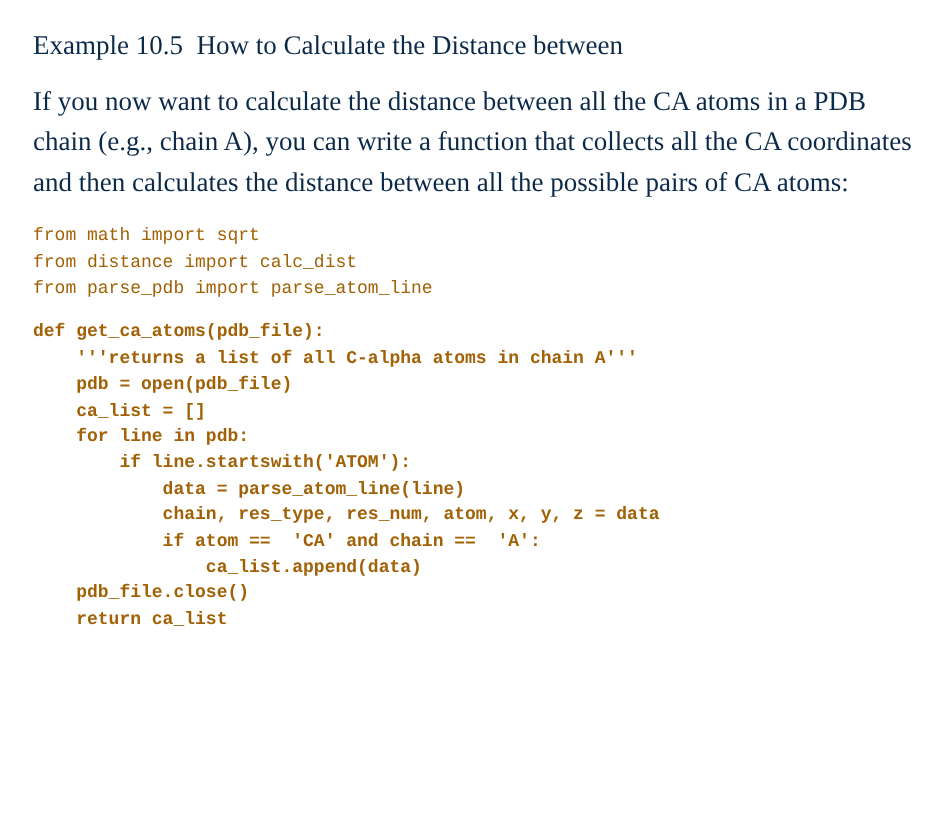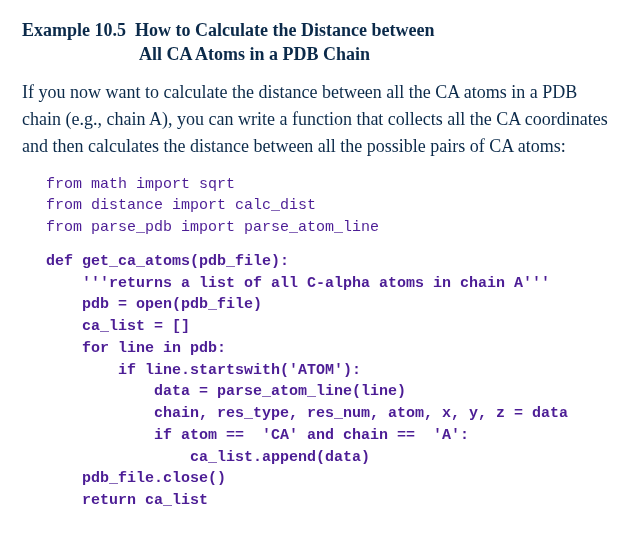--- a/index.html
+++ b/index.html
@@ -9,53 +9,51 @@
   }
   body {
     width: 632px;
     height: 559px;
     box-sizing: border-box;
     padding: 18px 22px 18px 22px;
     font-family: Georgia, "Times New Roman", serif;
     color: #0b2a4a;
   }
   .heading {
-    font-weight: 700;
+    font-weight: 400;
     font-size: 18px;
     line-height: 1.35;
     margin-bottom: 12px;
   }
   .heading-line2 {
     display: block;
     padding-left: 117px;
   }
   .paragraph {
     font-size: 18px;
     line-height: 1.5;
     margin-bottom: 14px;
   }
   .codeblock {
     font-family: "Courier New", Courier, monospace;
-    font-size: 15px;
+    font-size: 12px;
     line-height: 1.45;
     white-space: pre;
-    color: #4c1d95;
-    margin-left: 24px;
+    color: #a16207;
   }
   .codeblock + .codeblock {
     margin-top: 12px;
     font-weight: bold;
   }
 </style>
 </head>
 <body>
 
 <div class="heading">
   <span>Example 10.5</span>&nbsp;&nbsp;<span>How to Calculate the Distance between</span>
-  <span class="heading-line2">All CA Atoms in a PDB Chain</span>
 </div>
 
 <div class="paragraph">If you now want to calculate the distance between all the CA atoms in a PDB chain (e.g., chain A), you can write a function that collects all the CA coordinates and then calculates the distance between all the possible pairs of CA atoms:</div>
 
 <div class="codeblock">from math import sqrt
 from distance import calc_dist
 from parse_pdb import parse_atom_line</div>
 
 <div class="codeblock">def get_ca_atoms(pdb_file):
     '''returns a list of all C-alpha atoms in chain A'''

